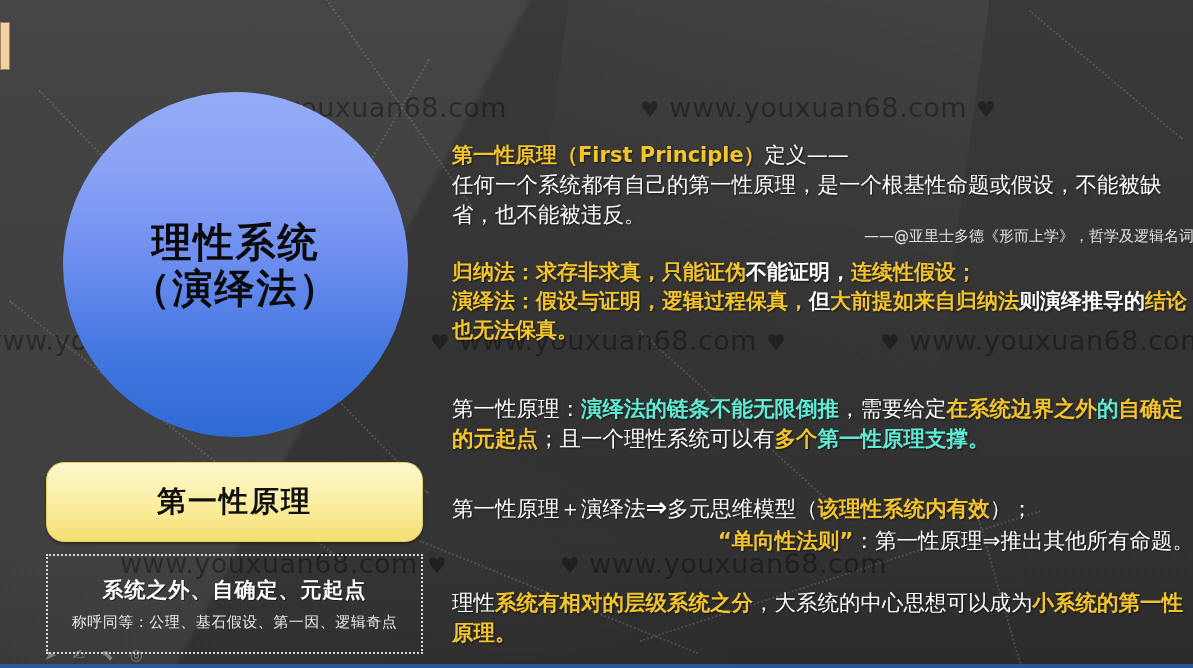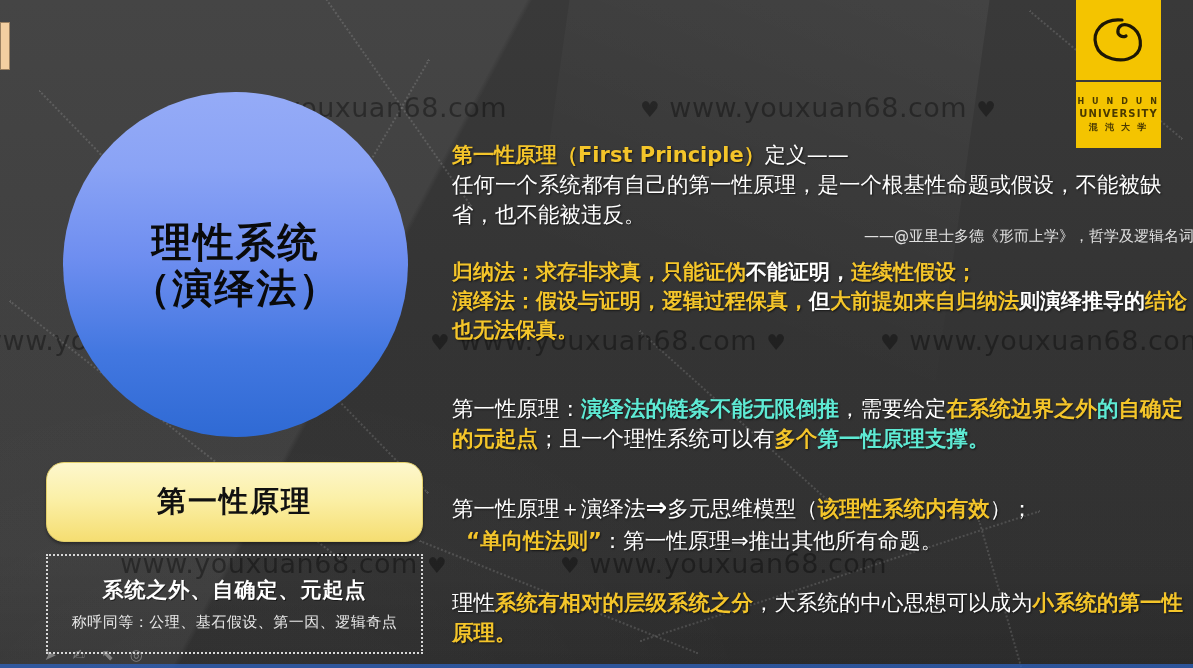--- a/index.html
+++ b/index.html
@@ -141,21 +141,21 @@
   .p2 .y { color:#f4c52a; }
   .p2 .w { color:#ffffff; }
 
   .p3 { top:394px; font-size:21.5px; }
   .p3 .y { color:#f4c52a; font-weight:700; }
   .p3 .wb { color:#5eead4; font-weight:700; }
 
   .p4 { top:490px; font-size:21.5px; }
   .p4 .y { color:#f4c52a; font-weight:700; }
   .p4 .arrow { font-size:26px; font-weight:700; }
-  .p4 .ind { display:block; padding-left:14px; }
+  .p4 .ind { display:block; padding-left:14px;text-align:right; }
 
   .p5 { top:588px; font-size:21.5px; }
   .p5 .y { color:#f4c52a; font-weight:700; }
 
   .shadow-txt { text-shadow:1px 1px 2px rgba(0,0,0,.6); }
 </style>
 </head>
 <body>
 
 <div id="slide">
@@ -194,33 +194,20 @@
     </div>
     <div class="wm" style="left:120px;top:548px;">
       www.youxuan68.com <span class="hrt">♥</span>
     </div>
     <div class="wm" style="left:560px;top:548px;">
       <span class="hrt">♥</span> www.youxuan68.com
     </div>
   </div>
 
 
-  <div class="logo">
-    <div class="logo-mark">
-      <svg width="62" height="56" viewBox="0 0 62 56" aria-hidden="true">
-        <path d="M34 8 C14 6, 4 20, 8 33 C12 47, 34 52, 46 44 C56 37, 54 20, 42 14 C36 11, 31 13, 30 18 C29 23, 34 26, 38 24" fill="none" stroke="#1d1705" stroke-width="3.2" stroke-linecap="round"></path>
-      </svg>
-    </div>
-    <div class="logo-divider"></div>
-    <div class="logo-text">
-      <div class="logo-l1">H U N D U N</div>
-      <div class="logo-l2">UNIVERSITY</div>
-      <div class="logo-l3">混 沌 大 学</div>
-    </div>
-  </div>
 
   <div class="circle">
     <div class="circle-l1">理性系统</div>
     <div class="circle-l2">（演绎法）</div>
   </div>
 
   <div class="yellowbox">
     <span>第一性原理</span>
   </div>
 

